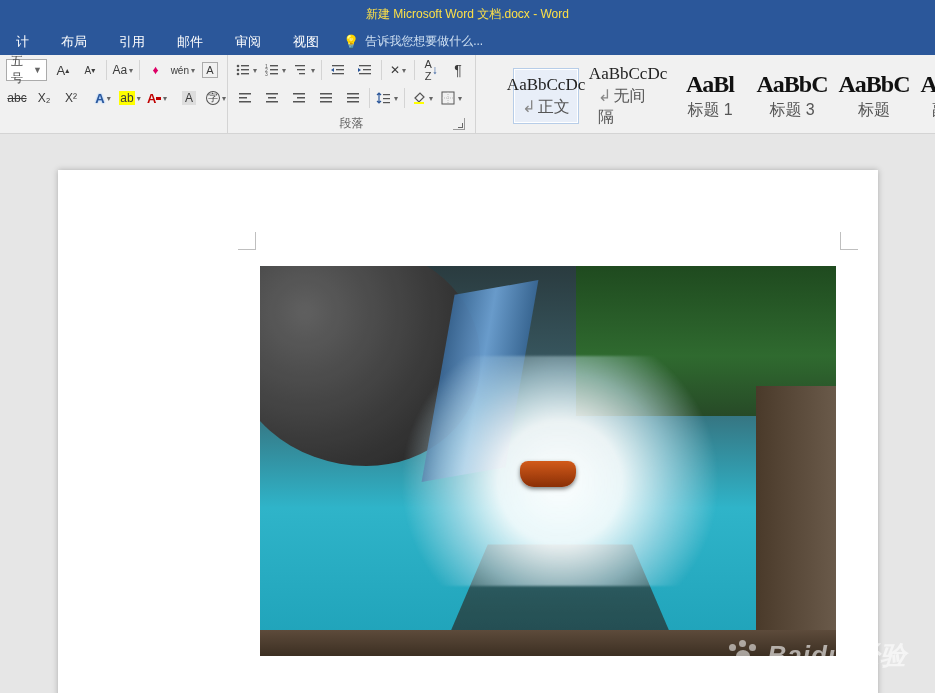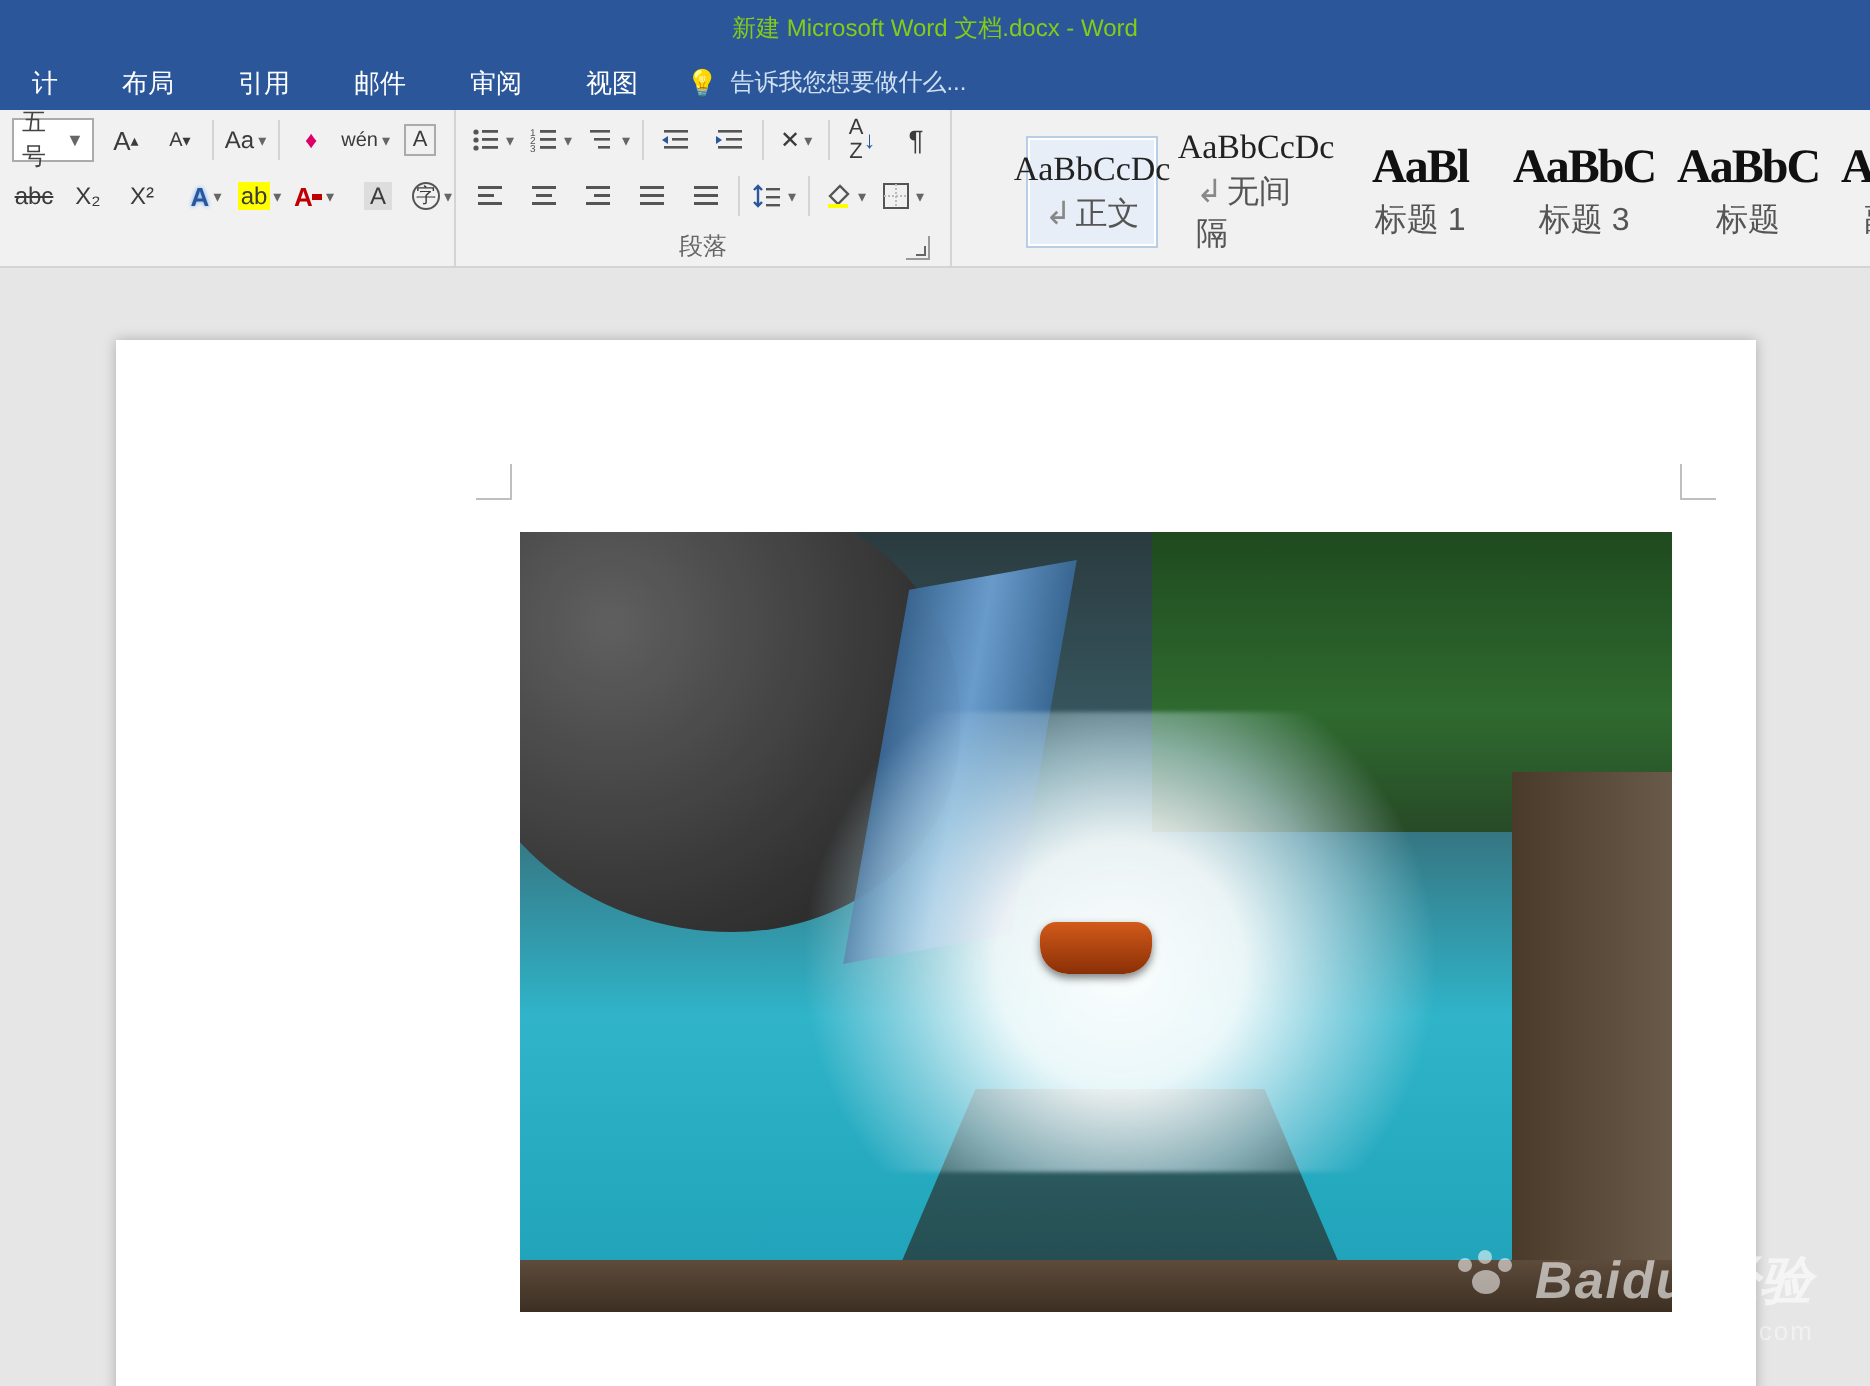--- a/index.html
+++ b/index.html
@@ -1,18 +1,18 @@
 <!DOCTYPE html>
 <html><head>
 <meta charset="utf-8">
 <style>
 * { margin: 0; padding: 0; box-sizing: border-box; font-family: "Microsoft YaHei", "Segoe UI", sans-serif; }
 body { width: 935px; height: 693px; overflow: hidden; background: #e6e6e6; position: relative; }
 
-.titlebar { height: 28px; background: #2b579a; color: #84cc16; display: flex; align-items: center; justify-content: center; font-size: 12px; }
+.titlebar { height: 28px; background: #2b579a; color: #fde047; display: flex; align-items: center; justify-content: center; font-size: 12px; }
 .menubar { height: 27px; background: #2b579a; color: #fff; display: flex; align-items: center; padding-left: 0; font-size: 13px; }
 .menubar .tab { padding: 0 16px; height: 27px; display: flex; align-items: center; cursor: pointer; }
 .menubar .tellme { display: flex; align-items: center; color: #cfe0f2; margin-left: 8px; font-size: 12px; }
 .menubar .tellme .bulb { margin-right: 6px; font-size: 13px; }
 
 .ribbon { height: 79px; background: #f1f1f1; border-bottom: 1px solid #d4d4d4; display: flex; font-size: 12px; color: #444; }
 .group { border-right: 1px solid #d4d4d4; display: flex; flex-direction: column; padding: 4px 6px 0 6px; position: relative; }
 .group-body { flex: 1; display: flex; flex-direction: column; gap: 6px; }
 .group-label { height: 20px; display: flex; align-items: center; justify-content: center; font-size: 12px; color: #666; position: relative; }
 .launcher { position: absolute; right: 4px; bottom: 3px; width: 12px; height: 12px; border: 1px solid #999; border-top: none; border-left: none; cursor: pointer; }
@@ -335,14 +335,13 @@
       <div class="floor"></div>
     </div>
   </div>
 </div>
 
 <div class="watermark">
   <div class="brand">
     <span class="paw"><i class="p1"></i><i class="p2"></i><i class="p3"></i><i class="p4"></i></span>
     <span>Baidu 经验</span>
   </div>
-  <div class="sub">jingyan.baidu.com</div>
 </div>
 
 </body></html>

